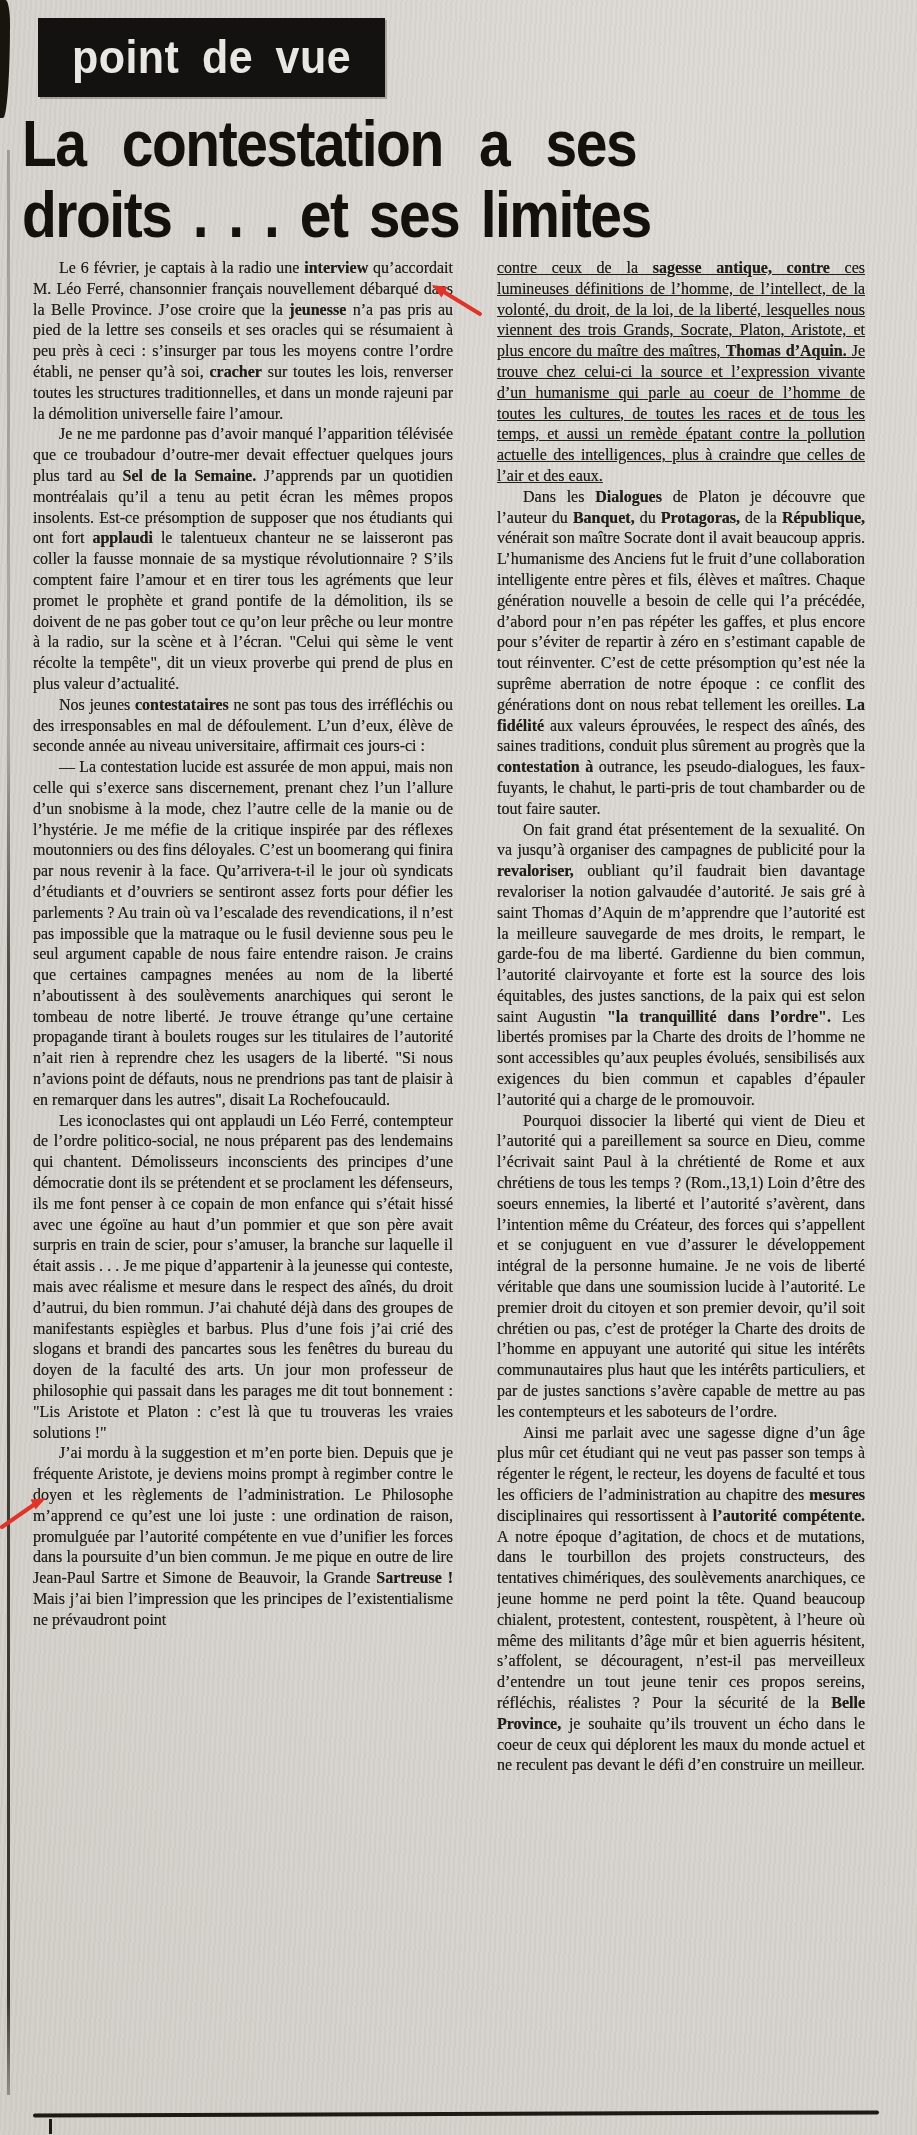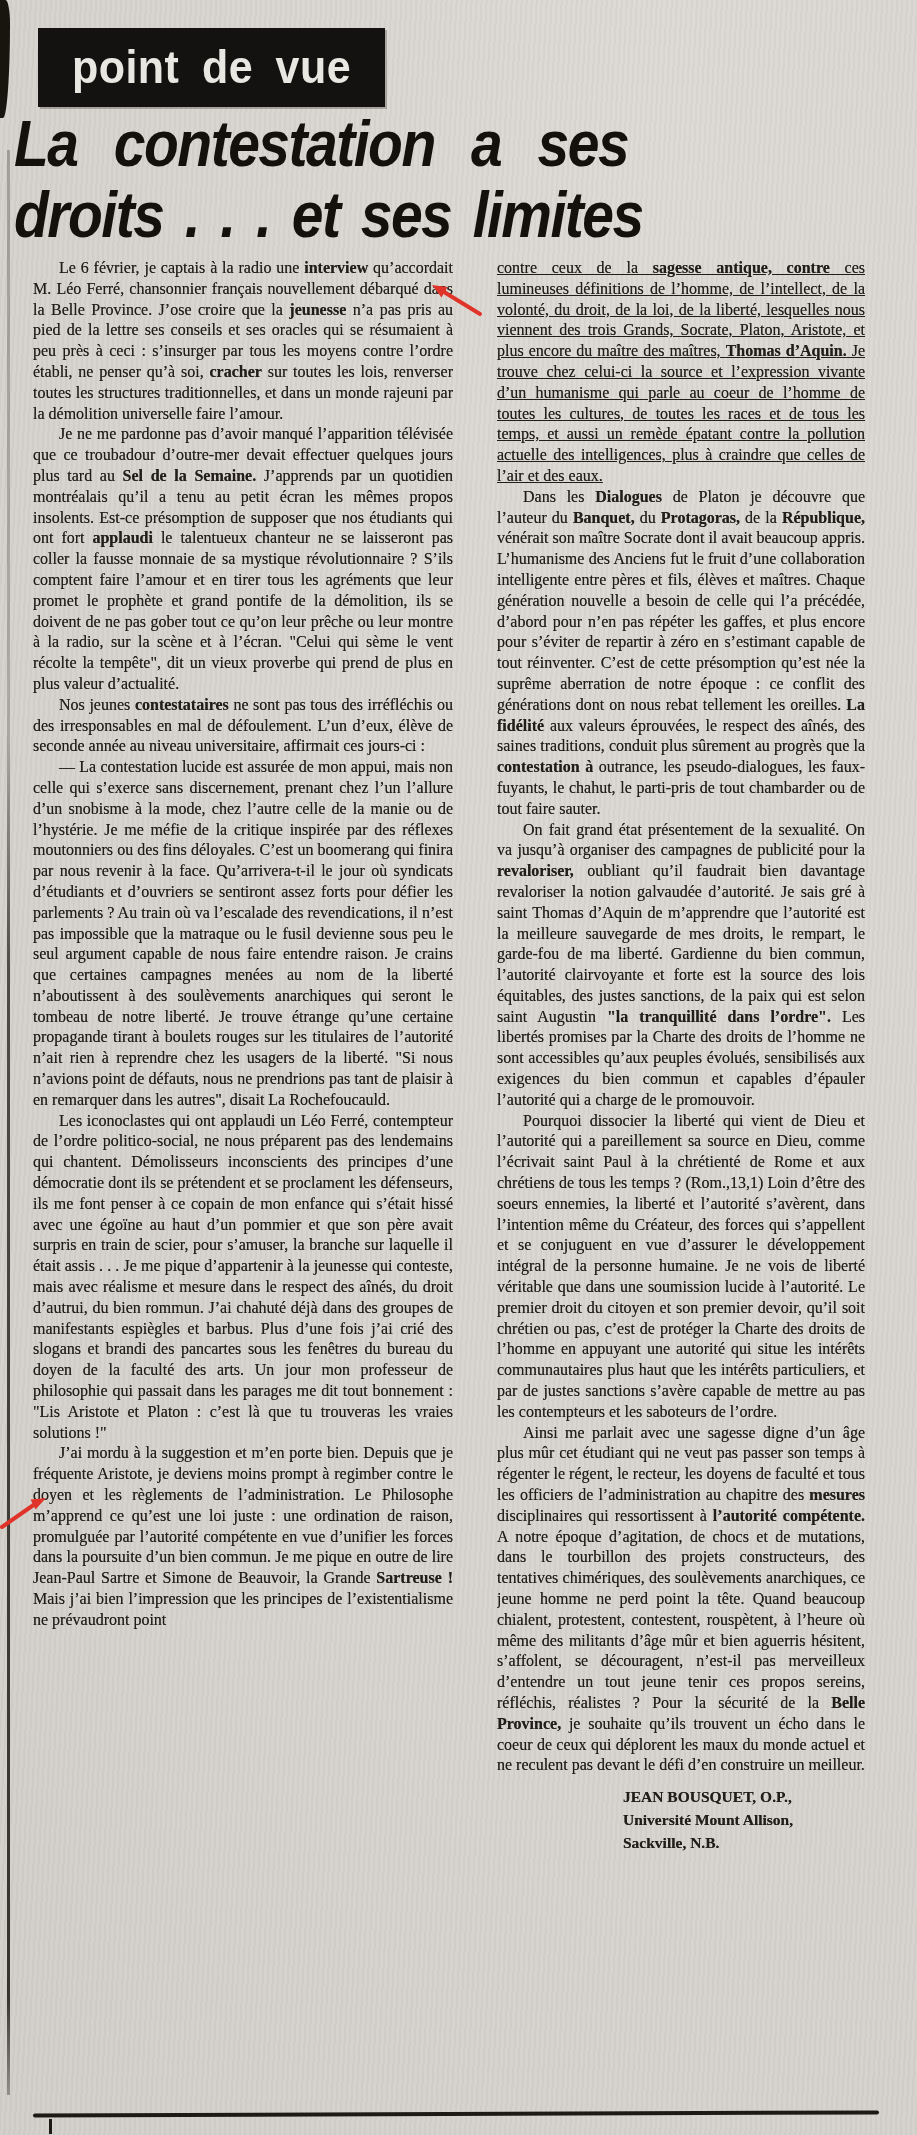--- a/index.html
+++ b/index.html
@@ -17,32 +17,32 @@
   .edge-line{position:absolute;left:7px;top:150px;width:3px;height:1945px;
     background:linear-gradient(to bottom,
       rgba(28,24,18,0.28) 0%, rgba(28,24,18,0.22) 30%,
       rgba(28,24,18,0.72) 42%, rgba(28,24,18,0.82) 75%,
       rgba(28,24,18,0.85) 95%, rgba(28,24,18,0.35) 100%);}
   .bottom-rule{position:absolute;left:33px;top:2112px;width:846px;height:4px;background:#1d1a14;
     border-radius:2px;transform:rotate(-0.22deg);}
   .bottom-tick{position:absolute;left:49px;top:2119px;width:3px;height:15px;background:#1d1a14;}
 
   
-  .kicker{position:absolute;left:38px;top:28px;width:347px;height:79px;background:#141210;
+  .kicker{position:absolute;left:38px;top:18px;width:347px;height:79px;background:#141210;
     display:flex;align-items:center;justify-content:center;
     box-shadow:2px 2px 0 rgba(20,18,14,0.25);}
   .kicker span{
     color:#e9e7e2;font-family:"Liberation Sans",sans-serif;font-weight:700;
     font-size:43px;letter-spacing:0.5px;word-spacing:10px;
     transform:scaleY(1.06);}
 
   
-  .headline{position:absolute;left:14px;top:103px;width:885px;
+  .headline{position:absolute;left:22px;top:103px;width:885px;
     font-family:"Liberation Sans",sans-serif;font-weight:700;color:#14110d;
-    font-size:57px;line-height:71px;letter-spacing:-1.5px;font-style:italic;}
+    font-size:57px;line-height:71px;letter-spacing:-1.5px;}
   .headline .l{display:block;transform:scaleY(1.14);transform-origin:left top;}
   .headline .l1{word-spacing:22px;}
   .headline .l2{word-spacing:7px;}
 
   
   .col{position:absolute;top:258px;height:1850px;overflow:hidden;
     font-size:16px;line-height:20.8px;text-align:justify;
     text-shadow:0 0 0.6px rgba(33,28,22,0.65);}
   .col-left{left:33px;width:420px;}
   .col-right{left:497px;width:368px;}
@@ -82,25 +82,20 @@
       <p><span>— La contestation lucide est assurée de mon appui, mais non celle qui s’exerce sans discernement, prenant chez l’un l’allure d’un snobisme à la mode, chez l’autre celle de la manie ou de l’hystérie. Je me méfie de la critique inspirée par des réflexes moutonniers ou des fins déloyales. C’est un boomerang qui finira par nous revenir à la face. Qu’arrivera-t-il le jour où syndicats d’étudiants et d’ouvriers se sentiront assez forts pour défier les parlements ?  Au train où va l’escalade des revendications, il n’est pas impossible que la matraque ou le fusil devienne sous peu le seul argument capable de nous faire entendre raison. Je crains que certaines campagnes menées au nom de la liberté n’aboutissent à des soulèvements anarchiques qui seront le tombeau de notre liberté. Je trouve étrange qu’une certaine propagande tirant à boulets rouges sur les titulaires de l’autorité n’ait rien à reprendre chez les usagers de la liberté. "Si nous n’avions point de défauts, nous ne prendrions pas tant de plaisir à en remarquer dans les autres", disait La Rochefoucauld.</span></p>
       <p><span>Les iconoclastes qui ont applaudi un Léo Ferré, contempteur de l’ordre politico-social, ne nous préparent pas des lendemains qui chantent. Démolisseurs inconscients des principes d’une démocratie dont ils se prétendent et se proclament les défenseurs, ils me font penser à ce copain de mon enfance qui s’était hissé avec une égoïne au haut d’un pommier et que son père avait surpris en train de scier, pour s’amuser, la branche sur laquelle il était assis . . .  Je me pique d’appartenir à la jeunesse qui conteste, mais avec réalisme et mesure dans le respect des aînés, du droit d’autrui, du bien rommun. J’ai chahuté déjà dans des groupes de manifestants espiègles et barbus. Plus d’une fois j’ai crié des slogans et brandi des pancartes sous les fenêtres du bureau du doyen de la faculté des arts. Un jour mon professeur de philosophie qui passait dans les parages me dit tout bonnement : "Lis Aristote et Platon : c’est là que tu trouveras les vraies solutions !"</span></p>
       <p><span>J’ai mordu à la suggestion et m’en porte bien. Depuis que je fréquente Aristote, je deviens moins prompt à regimber contre le doyen et les règlements de l’administration. Le Philosophe m’apprend ce qu’est une loi juste :  une ordination de raison, promulguée par l’autorité compétente en vue d’unifier les forces dans la poursuite d’un bien commun. Je me pique en outre de lire Jean-Paul Sartre et Simone de Beauvoir, la Grande </span><b>Sartreuse !</b><span> Mais j’ai bien l’impression que les principes de l’existentialisme ne prévaudront point</span></p>
     </div>
   <div class="col col-right">
     <p class="no-indent"><span>contre ceux de la </span><b>sagesse antique, contre</b><span> ces lumineuses définitions de l’homme, de l’intellect, de la volonté, du droit, de la loi, de la liberté, lesquelles nous viennent des trois Grands, Socrate, Platon, Aristote, et plus encore du maître des maîtres, </span><b>Thomas d’Aquin.</b><span> Je trouve chez celui-ci la source et l’expression vivante d’un humanisme qui parle au coeur de l’homme de toutes les cultures, de toutes les races et de tous les temps, et aussi un remède épatant contre la pollution actuelle des intelligences, plus à craindre que celles de l’air et des eaux.</span></p>
       <p><span>Dans les </span><b>Dialogues</b><span> de Platon je découvre que l’auteur du </span><b>Banquet,</b><span> du </span><b>Protagoras,</b><span> de la </span><b>République,</b><span> vénérait son maître Socrate dont il avait beaucoup appris. L’humanisme des Anciens fut le fruit d’une collaboration intelligente entre pères et fils, élèves et maîtres. Chaque génération nouvelle a besoin de celle qui l’a précédée, d’abord pour n’en pas répéter les gaffes, et plus encore pour s’éviter de repartir à zéro en s’estimant capable de tout réinventer. C’est de cette présomption qu’est née la suprême aberration de notre époque : ce conflit des générations dont on nous rebat tellement les oreilles. </span><b>La fidélité</b><span> aux valeurs éprouvées, le respect des aînés, des saines traditions, conduit plus sûrement au progrès que la </span><b>contestation à</b><span> outrance, les pseudo-dialogues, les faux-fuyants, le chahut, le parti-pris de tout chambarder ou de tout faire sauter.</span></p>
       <p><span>On fait grand état présentement de la sexualité. On va jusqu’à organiser des campagnes de publicité pour la </span><b>revaloriser,</b><span> oubliant qu’il faudrait bien davantage revaloriser la notion galvaudée d’autorité. Je sais gré à saint Thomas d’Aquin de m’apprendre que l’autorité est la meilleure sauvegarde de mes droits, le rempart, le garde-fou de ma liberté. Gardienne du bien commun, l’autorité clairvoyante et forte est la source des lois équitables, des justes sanctions, de la paix qui est selon saint Augustin </span><b>"la tranquillité dans l’ordre".</b><span> Les libertés promises par la Charte des droits de l’homme ne sont accessibles qu’aux peuples évolués, sensibilisés aux exigences du bien commun et capables d’épauler l’autorité qui a charge de le promouvoir.</span></p>
       <p><span>Pourquoi dissocier la liberté qui vient de Dieu et l’autorité qui a pareillement sa source en Dieu, comme l’écrivait saint Paul à la chrétienté de Rome et aux chrétiens de tous les temps ?  (Rom.,13,1) Loin d’être des soeurs ennemies, la liberté et l’autorité s’avèrent, dans l’intention même du Créateur, des forces qui s’appellent et se conjuguent en vue d’assurer le développement intégral de la personne humaine. Je ne vois de liberté véritable que dans une soumission lucide à l’autorité. Le premier droit du citoyen et son premier devoir, qu’il soit chrétien ou pas, c’est de protéger la Charte des droits de l’homme en appuyant une autorité qui situe les intérêts communautaires plus haut que les intérêts particuliers, et par de justes sanctions s’avère capable de mettre au pas les contempteurs et les saboteurs de l’ordre.</span></p>
       <p><span>Ainsi me parlait avec une sagesse digne d’un âge plus mûr cet étudiant qui ne veut pas passer son temps à régenter le régent, le recteur, les doyens de faculté et tous les officiers de l’administration au chapitre des </span><b>mesures</b><span> disciplinaires qui ressortissent à </span><b>l’autorité compétente.</b><span> A notre époque d’agitation, de chocs et de mutations, dans le tourbillon des projets constructeurs, des tentatives chimériques, des soulèvements anarchiques, ce jeune homme ne perd point la tête. Quand beaucoup chialent, protestent, contestent, rouspètent, à l’heure où même des militants d’âge mûr et bien aguerris hésitent, s’affolent, se découragent, n’est-il pas merveilleux d’entendre un tout jeune tenir ces propos sereins, réfléchis, réalistes ?  Pour la sécurité de la </span><b>Belle Province,</b><span> je souhaite qu’ils trouvent un écho dans le coeur de ceux qui déplorent les maux du monde actuel et ne reculent pas devant le défi d’en construire un meilleur.</span></p>
-      <div class="signature">
-        <div>JEAN BOUSQUET, O.P.,</div>
-        <div>Université Mount Allison,</div>
-        <div>Sackville, N.B.</div>
-      </div>
   </div>
 
   <div class="arrow" style="left:424px;top:278px;">
     <svg width="62" height="42" viewBox="0 0 62 42">
       <line x1="56" y1="36" x2="20" y2="14" stroke="#e0342a" stroke-width="4" stroke-linecap="round"></line>
       <polygon points="8,7 17.5,19.5 23.5,9" fill="#e0342a"></polygon>
     </svg>
   </div>
   <div class="arrow" style="left:0px;top:1488px;">
     <svg width="54" height="44" viewBox="0 0 54 44">

